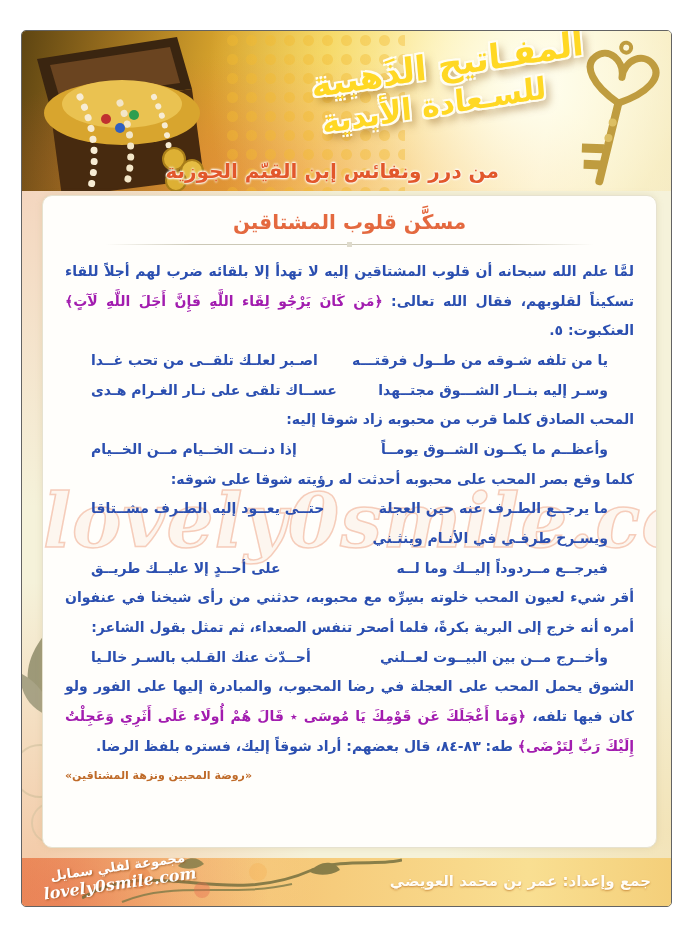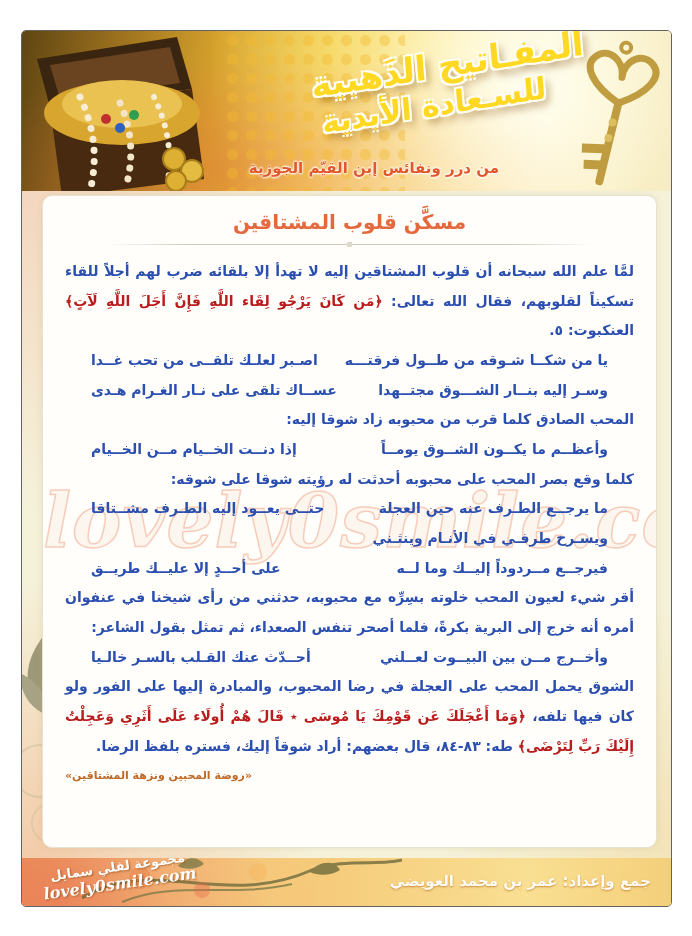--- a/index.html
+++ b/index.html
@@ -16,21 +16,21 @@
   .dots{position:absolute;left:31%;top:0;width:28%;height:100%;opacity:.55;
     background-image:radial-gradient(circle, rgba(242,186,48,.75) 5px, rgba(242,186,48,0) 6px);
     background-size:19px 19px;}
   .chest-art{position:absolute;left:0;top:0;width:270px;height:160px;}
   .key-art{position:absolute;right:2px;top:4px;width:104px;height:156px;transform:rotate(8deg);opacity:.9;}
   .h-title{position:absolute;right:72px;top:12px;width:300px;text-align:center;
     transform:rotate(-9deg) skewX(-4deg);color:#ffd824;font-weight:bold;line-height:1.25;
     text-shadow:-2px -2px 0 #fffdf2,2px -2px 0 #fffdf2,-2px 2px 0 #fffdf2,2px 2px 0 #fffdf2,4px 6px 8px rgba(130,75,5,.55);}
   .h-title .l1{font-size:34px;}
   .h-title .l2{font-size:30px;margin-top:-2px;padding-right:34px;}
-  .h-sub{position:absolute;right:172px;top:128px;font-size:15px;font-weight:bold;color:#e2572b;direction:rtl;
+  .h-sub{position:absolute;right:172px;top:128px;font-size:20px;font-weight:bold;color:#e2572b;direction:rtl;
     text-shadow:0 0 3px #ffffff,0 1px 2px #ffffff,0 -1px 2px #ffffff;}
 
   
   .body-wrap{position:relative;height:667px;
     background:
       radial-gradient(circle at 0% 0%, rgba(242,172,150,.40), rgba(242,172,150,0) 34%),
       radial-gradient(circle at 2% 100%, rgba(240,140,90,.38), rgba(240,140,90,0) 30%),
       radial-gradient(circle at 100% 96%, rgba(238,200,120,.35), rgba(238,200,120,0) 25%),
       #f5f2da;}
   .leaf-dec{position:absolute;left:-8px;top:438px;width:64px;height:110px;opacity:.85;}
@@ -43,21 +43,21 @@
     font-family:"DejaVu Serif",serif;font-style:italic;font-weight:bold;font-size:74px;letter-spacing:1px;
     color:rgba(247,213,196,.20);-webkit-text-stroke:1.5px rgba(238,168,138,.55);}
   .content-inner{position:relative;z-index:2;padding:10px 22px 6px;direction:rtl;}
 
   .c-title{margin:4px 0 4px;text-align:center;font-size:20px;font-weight:bold;color:#e4693f;}
   .divider{position:relative;height:1px;margin:10px 40px 12px;
     background:linear-gradient(to right, rgba(200,196,180,0), #ccc8b6 18%, #ccc8b6 82%, rgba(200,196,180,0));}
   .divider::after{content:"";position:absolute;left:50%;top:-2px;width:5px;height:5px;margin-left:-3px;background:#dedacb;}
 
   .para{margin:0;font-size:14px;font-weight:bold;line-height:2.12;color:#2b4fb0;text-align:justify;}
-  .quran{color:#b91c1c;}
+  .quran{color:#a21caf;}
   .poem{margin:0;}
   .verse{display:flex;justify-content:space-between;align-items:baseline;padding:0 26px;
     font-size:14px;font-weight:bold;line-height:2.12;color:#2b4fb0;}
   .hemi{white-space:nowrap;}
   .citation{margin:4px 0 0;font-size:11px;font-weight:bold;color:#bf6a28;text-align:left;line-height:2;}
 
   
   .footer{position:relative;height:48px;overflow:visible;
     background:
       radial-gradient(circle at 6% 85%, rgba(226,90,70,.5), rgba(226,90,70,0) 34%),
@@ -132,21 +132,21 @@
     <div class="content-box">
       <div class="watermark">lovely0smile.com</div>
       <div class="content-inner">
         <h1 class="c-title">مسكَّن قلوب المشتاقين</h1>
         <div class="divider"></div>
 
         <p class="para"><span>لمَّا علم الله سبحانه أن قلوب المشتاقين إليه لا تهدأ إلا بلقائه ضرب لهم أجلاً للقاء تسكيناً لقلوبهم، فقال الله تعالى: </span><span class="quran">﴿مَن كَانَ يَرْجُو لِقَاء اللَّهِ فَإِنَّ أَجَلَ اللَّهِ لَآتٍ﴾</span><span> العنكبوت: ٥.</span></p>
 
         <div class="poem">
           <div class="verse">
-            <span class="hemi">يا من شكــا شـوقه من طــول فرقتـــه</span>
+            <span class="hemi">يا من تلفه شـوقه من طــول فرقتـــه</span>
             <span class="hemi">اصـبر لعلـك تلقــى من تحب غــدا</span>
           </div>
           <div class="verse">
             <span class="hemi">وسـر إليه بنــار الشـــوق مجتــهدا</span>
             <span class="hemi">عســاك تلقى على نـار الغـرام هـدى</span>
           </div>
         </div>
 
         <p class="para">المحب الصادق كلما قرب من محبوبه زاد شوقا إليه:</p>
 

